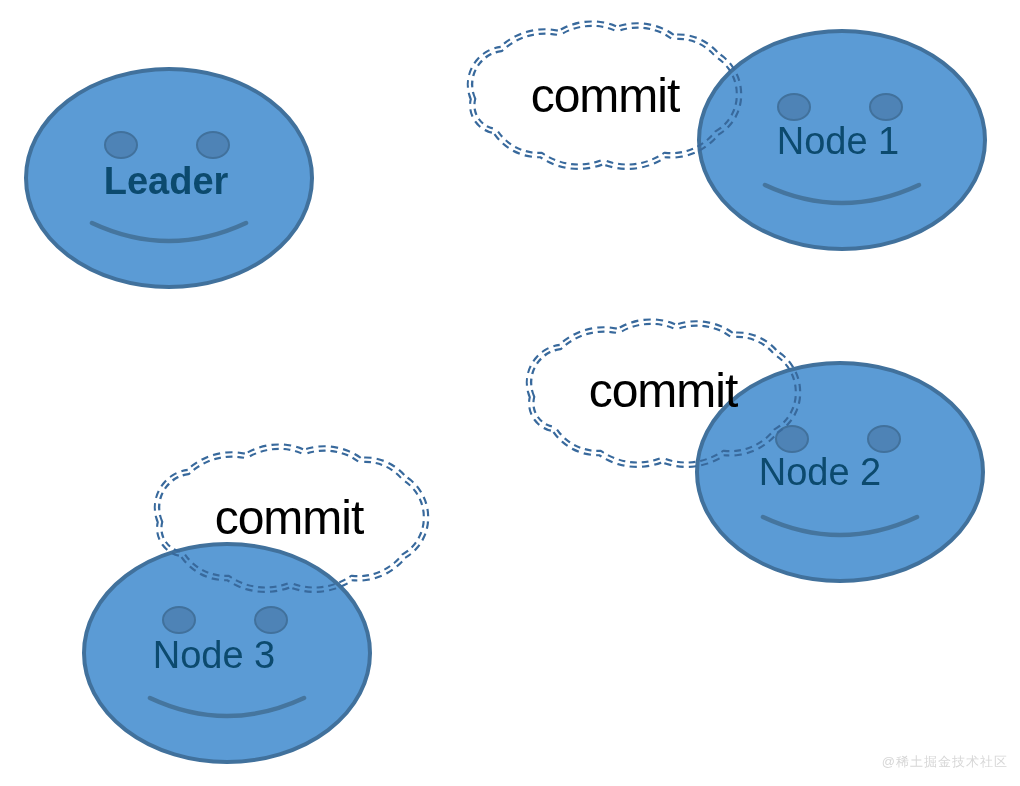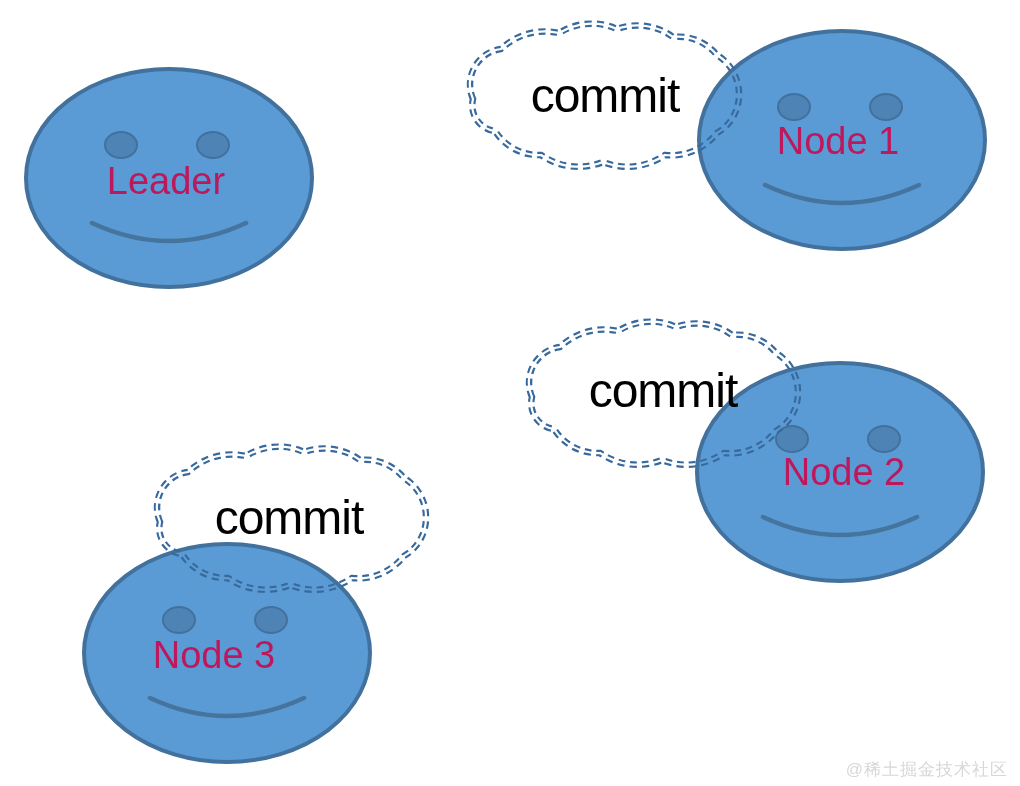--- a/index.html
+++ b/index.html
@@ -22,42 +22,42 @@
     left: 0;
     top: 0;
   }
   .node-label {
     position: absolute;
     width: 220px;
     height: 48px;
     line-height: 48px;
     text-align: center;
     font-size: 38px;
-    color: #be185d;
+    color: #0c4a6e;
     letter-spacing: 0px;
     white-space: nowrap;
     user-select: none;
   }
   .commit-label {
     position: absolute;
     width: 200px;
     height: 48px;
     line-height: 48px;
     text-align: center;
     font-size: 48px;
     letter-spacing: -1px;
     color: #000000;
     white-space: nowrap;
     user-select: none;
   }
   .watermark {
     position: absolute;
     right: 12px;
-    bottom: 5px;
-    font-size: 17px;
+    bottom: 15px;
+    font-size: 13px;
     color: #d7d7d7;
     letter-spacing: 1px;
     user-select: none;
   }
 </style>
 </head>
 <body>
 
 <div class="stage">
 
@@ -102,23 +102,23 @@
       <path d="M150 698 Q227 734 304 698" fill="none" stroke="#45759e" stroke-width="4.5" stroke-linecap="round"></path>
     </g>
 
     <g mask="url(#dashcut)" fill="none" stroke="#38699c" stroke-width="6.5" stroke-dasharray="7 5">
       <use href="#cloudShape" transform="translate(465,21)"></use>
       <use href="#cloudShape" transform="translate(524,319)"></use>
       <use href="#cloudShape" transform="translate(152,444)"></use>
     </g>
   </svg>
 
-  <div class="node-label" style="left:56px;  top:157px;">Leader</div>
+  <div class="node-label" style="left:56px;  top:157px;font-weight:bold;">Leader</div>
   <div class="node-label" style="left:728px; top:117px;">Node 1</div>
-  <div class="node-label" style="left:734px; top:448px;">Node 2</div>
+  <div class="node-label" style="left:710px; top:448px;">Node 2</div>
   <div class="node-label" style="left:104px; top:631px;">Node 3</div>
 
   <div class="commit-label" style="left:505px; top:72px;">commit</div>
   <div class="commit-label" style="left:563px; top:367px;">commit</div>
   <div class="commit-label" style="left:189px; top:494px;">commit</div>
 
   <div class="watermark">@稀土掘金技术社区</div>
 
 </div>
 

